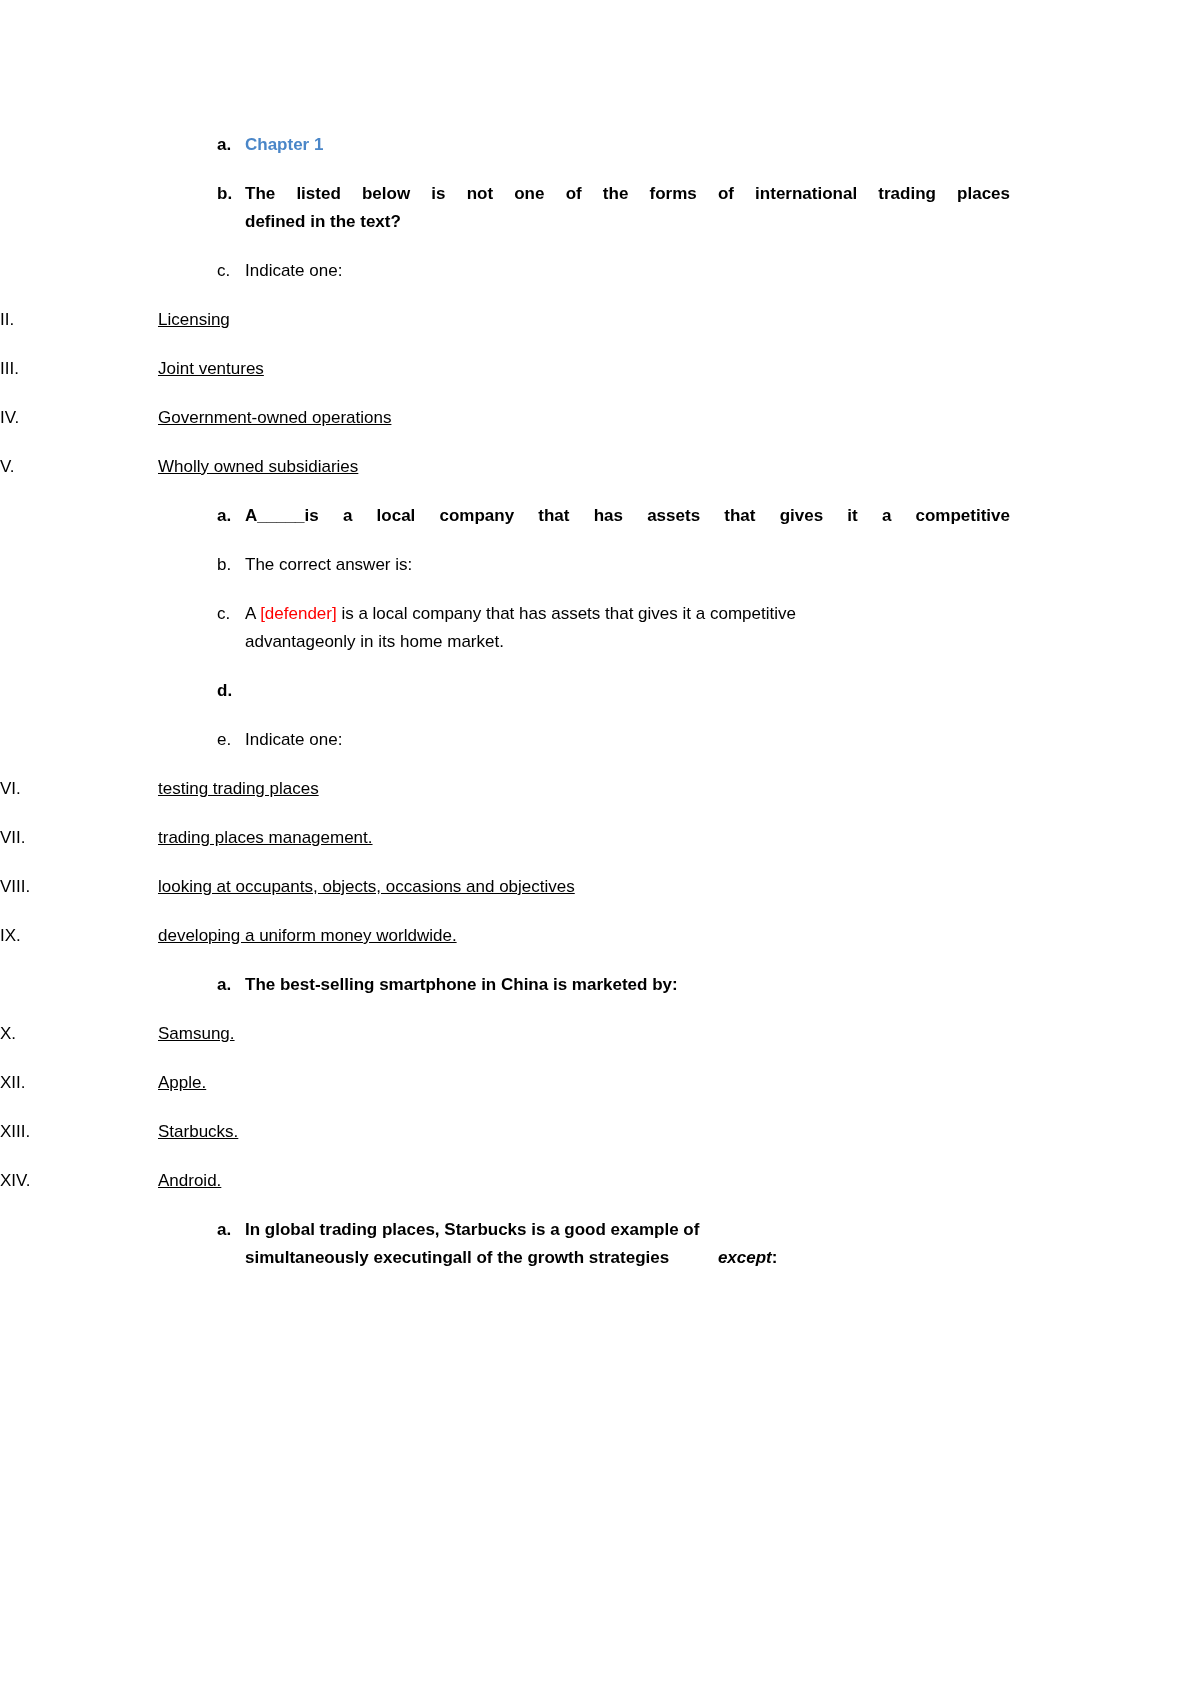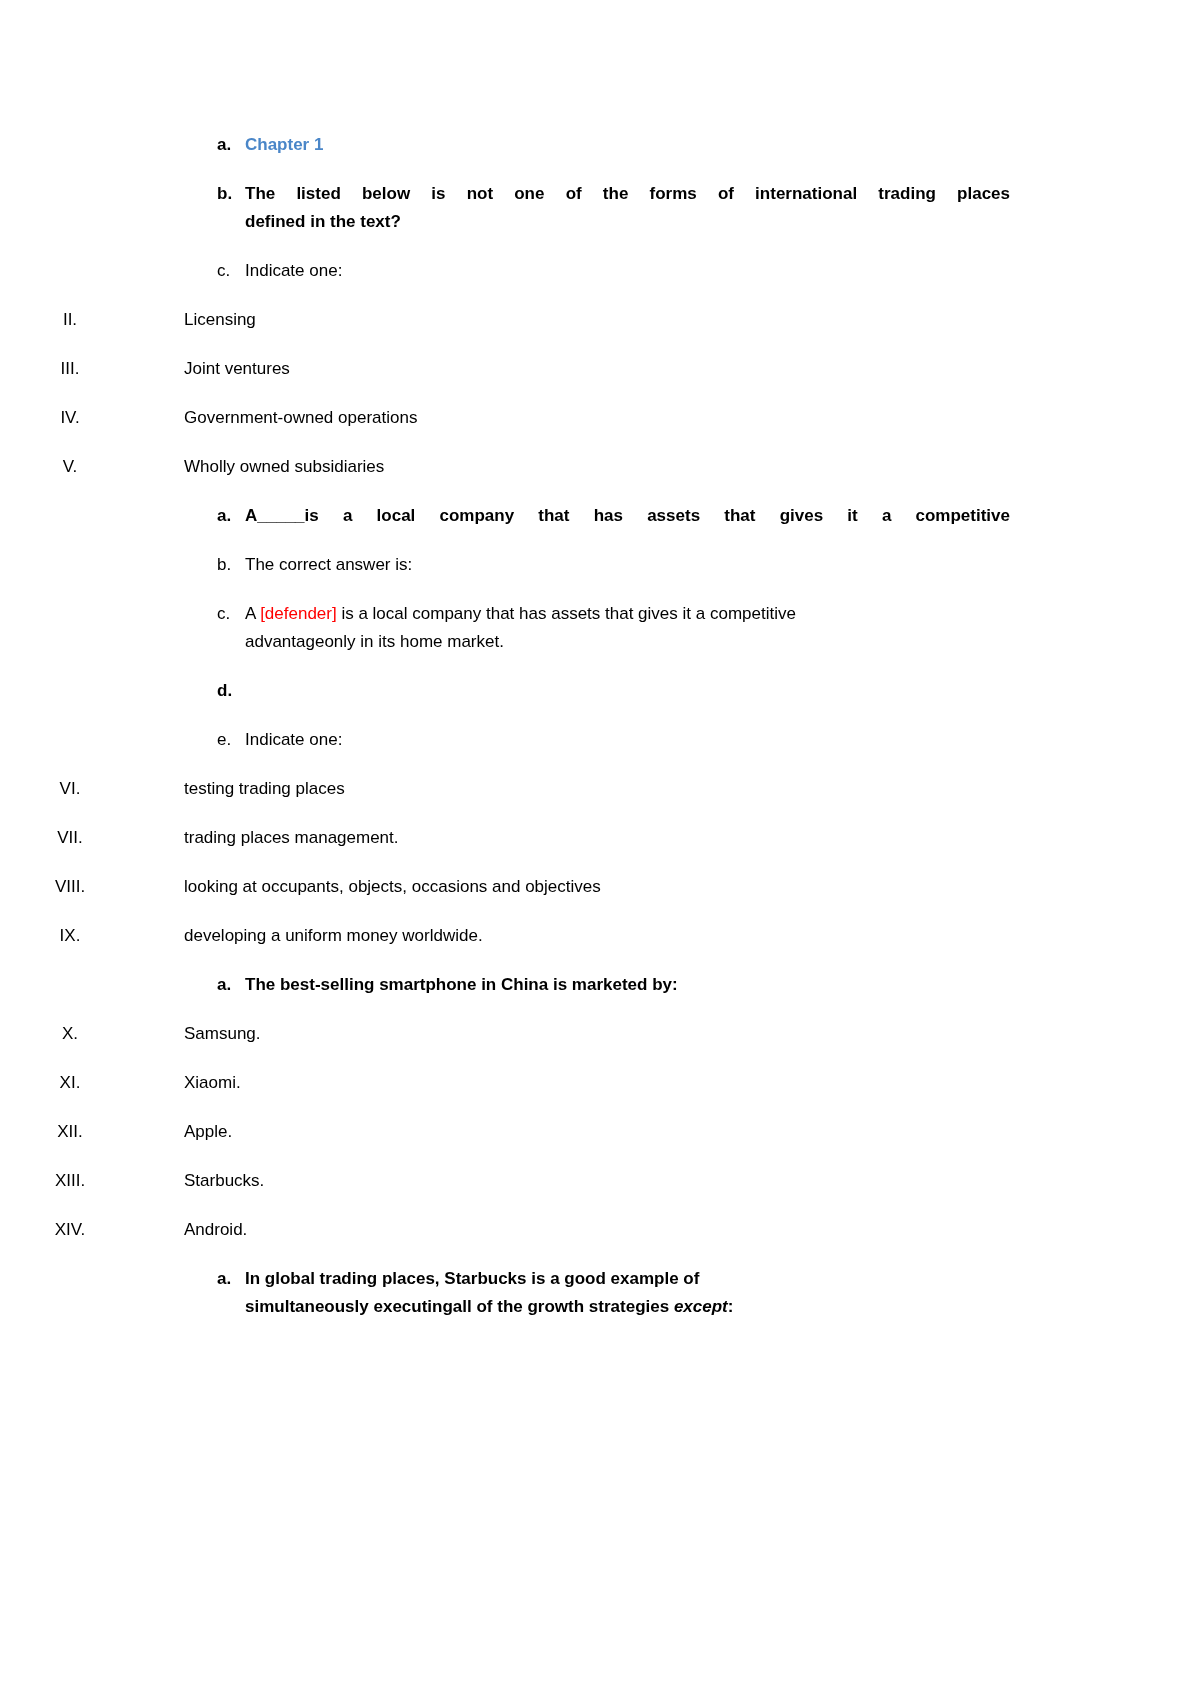--- a/index.html
+++ b/index.html
@@ -15,30 +15,30 @@
     height: 1684px;
     padding-top: 131px;
     font-family: "Liberation Sans", "DejaVu Sans", sans-serif;
     font-size: 17px;
     line-height: 28px;
     color: #000000;
   }
   .row { display: flex; margin-bottom: 21px; }
 
   
-  .roman .marker { width: 140px; text-align: center; flex-shrink: 0; }
-  .roman .text  { margin-left: 44px; }
+  .roman .marker { width: 140px; text-align: left; flex-shrink: 0; }
+  .roman .text  { margin-left: 18px; text-decoration: underline; }
 
   
   .letter { padding-left: 217px; padding-right: 180px; }
   .letter .marker { width: 28px; flex-shrink: 0; }
   .letter .text { flex: 1; min-width: 0; }
 
   .b { font-weight: bold; }
-  .i { font-style: italic; }
+  .i { font-style: italic; margin-left: 44px; }
   .blue { color: var(--accent-blue, #4A86C8); }
   .red  { color: var(--accent-red, #FF0000); }
 
   
   .jl { text-align: justify; text-align-last: justify; }
 </style>
 </head>
 <body>
 
 <div class="doc">
@@ -133,24 +133,20 @@
   <div class="row letter">
     <span class="marker b">a.</span>
     <div class="text b">The best-selling smartphone in China is marketed by:</div>
   </div>
 
   <div class="row roman">
     <span class="marker">X.</span>
     <div class="text">Samsung.</div>
   </div>
 
-  <div class="row roman">
-    <span class="marker">XI.</span>
-    <div class="text">Xiaomi.</div>
-  </div>
 
   <div class="row roman">
     <span class="marker">XII.</span>
     <div class="text">Apple.</div>
   </div>
 
   <div class="row roman">
     <span class="marker">XIII.</span>
     <div class="text">Starbucks.</div>
   </div>

